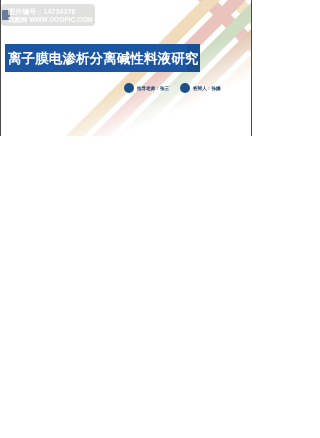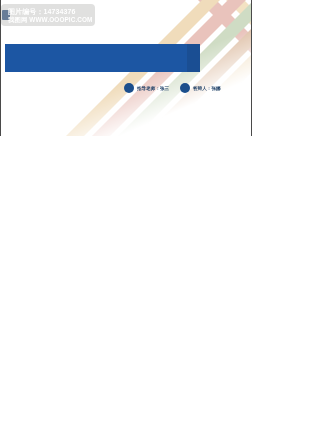--- a/index.html
+++ b/index.html
@@ -68,20 +68,21 @@
         <polygon fill="#e9c3bc" points="380,-30 362,-30 162,170 180,170"></polygon>
         <polygon fill="#cfdcc4" points="406,-30 388,-30 188,170 206,170"></polygon>
       </g>
         </g>
     </svg>
     <div class="cover-edge-l"></div>
     <div class="cover-edge-r"></div>
     <div class="titlebar">
         <div class="tshadow"></div>
       </div>
+    <div class="titletxt">离子膜电渗析分离碱性料液研究</div>
     <div class="person" id="p-adv">
       <span class="pav"></span>
       <span class="ptx">指导老师：张三</span>
     </div>
     <div class="person" id="p-pre">
       <span class="pav"></span>
       <span class="ptx">答辩人：张娜</span>
     </div>
   </div>
 

